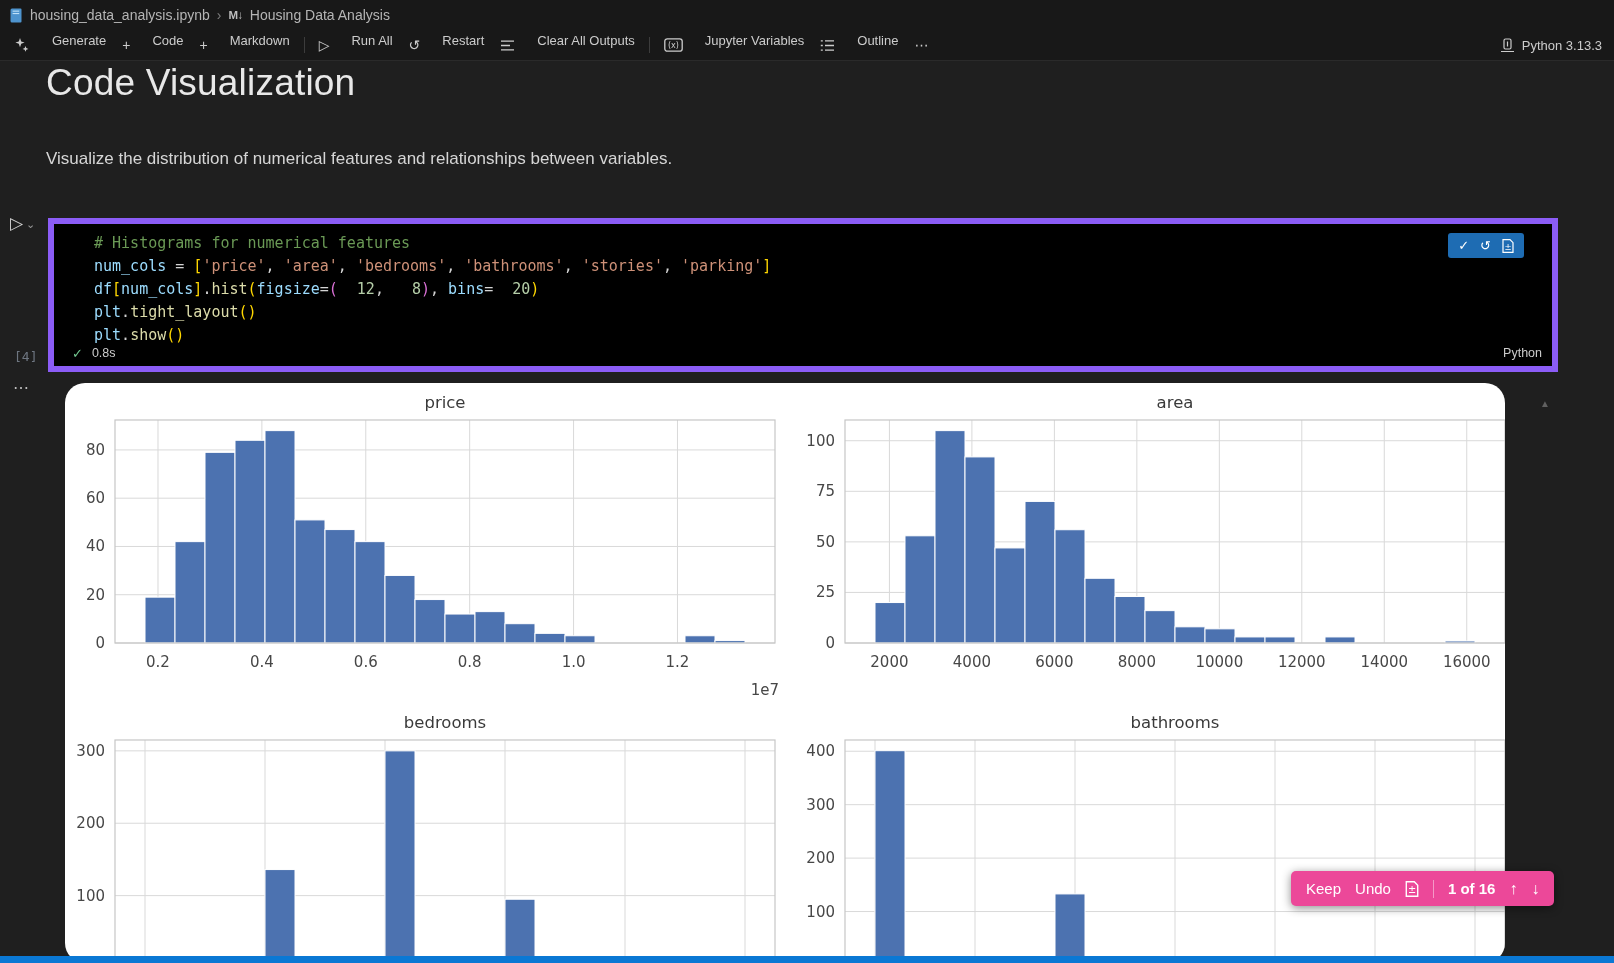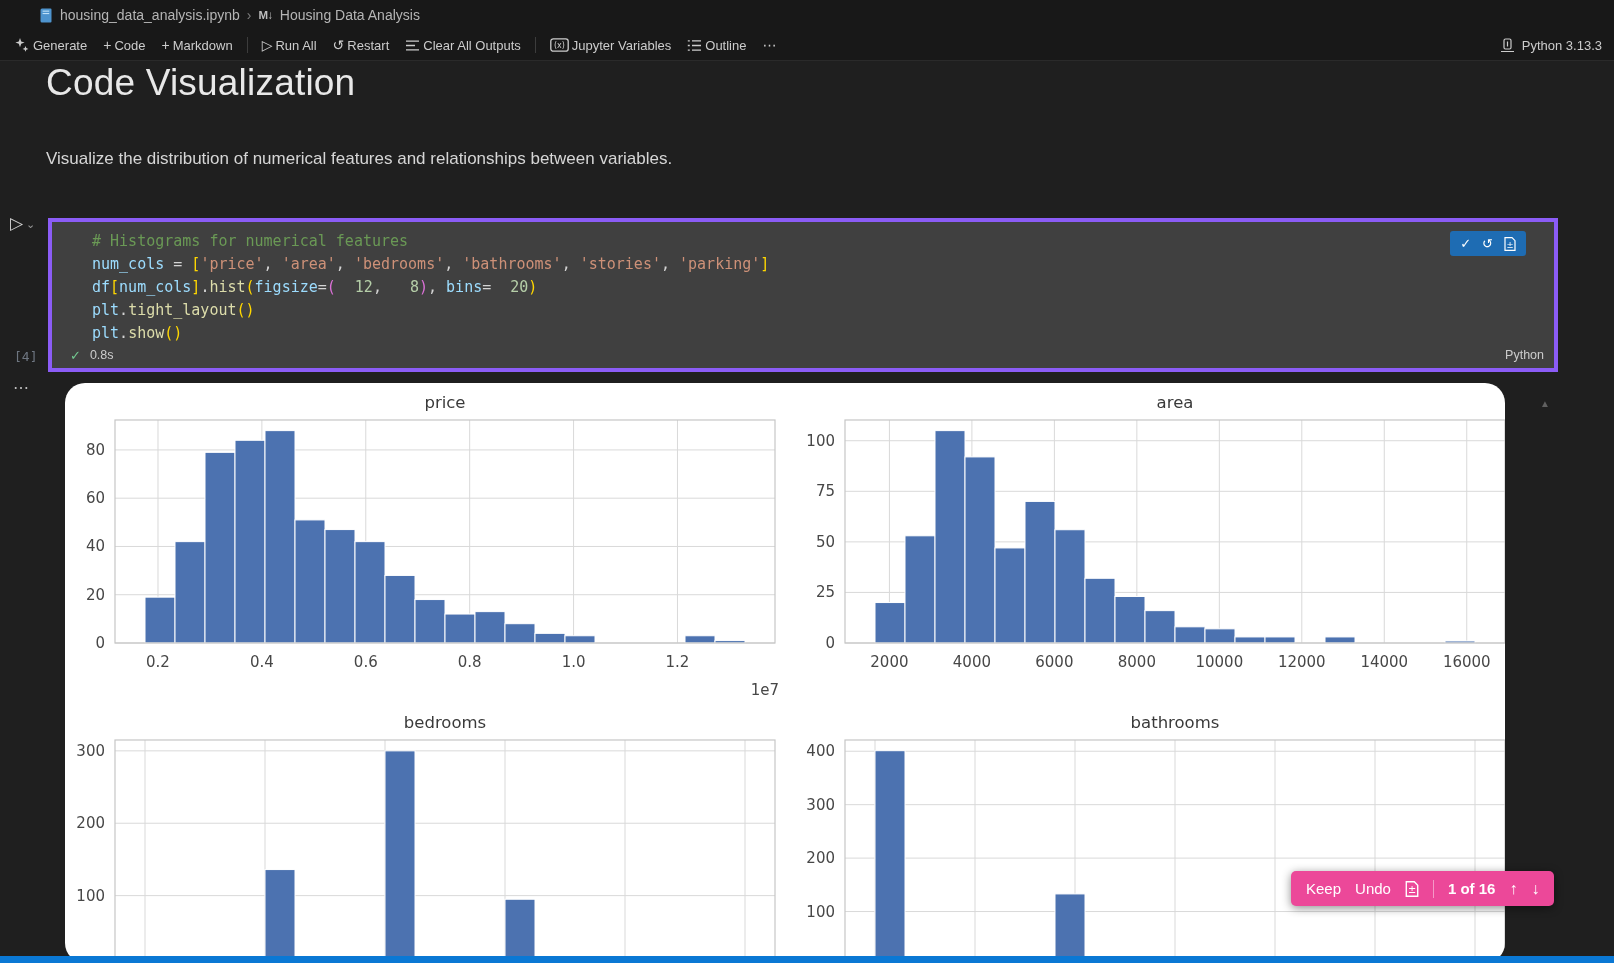--- a/index.html
+++ b/index.html
@@ -4,47 +4,47 @@
 <style>
   html,body{margin:0;padding:0;}
   body{
     width:1614px;height:963px;position:relative;overflow:hidden;
     background:#1f1f1f;font-family:"Liberation Sans",sans-serif;
     -webkit-font-smoothing:antialiased;
   }
   
   .breadcrumb-bar{
     position:absolute;top:0;left:0;width:100%;height:30px;background:#181818;
-    display:flex;align-items:center;padding-left:40px;box-sizing:border-box;
+    display:flex;align-items:center;padding-left:10px;box-sizing:border-box;
     color:#b5b5b5;font-size:14px;gap:7px;white-space:nowrap;
   }
   .crumb{cursor:pointer;}
   .crumb-sep{color:#7e7e7e;font-size:14px;}
   .md-badge{font-weight:bold;font-size:11.5px;color:#bdbdbd;letter-spacing:-.5px;}
   .nb-toolbar{
     position:absolute;top:30px;left:0;width:100%;height:31px;background:#181818;
     border-bottom:1px solid #2a2a2a;display:flex;align-items:center;
     padding:0 12px 0 6px;box-sizing:border-box;color:#cccccc;font-size:13px;
   }
-  .tb-item{display:flex;align-items:center;gap:3px;padding:0 8px;height:24px;border-radius:4px;cursor:pointer;}
+  .tb-item{display:flex;gap:22px;padding:0 8px;height:24px;border-radius:4px;cursor:pointer;}
   .tb-icon{font-size:14px;line-height:1;color:#cccccc;display:inline-flex;align-items:center;}
   .tb-divider{width:1px;height:16px;background:#3c3c3c;margin:0 6px;}
   .tb-spacer{flex:1;}
   .kernel-picker{display:flex;align-items:center;gap:7px;font-size:13px;color:#cccccc;cursor:pointer;}
   
   .md-heading{position:absolute;left:46px;top:62px;font-size:37px;font-weight:300;color:#e8e8e8;letter-spacing:.2px;}
   .md-para{position:absolute;left:46px;top:149px;font-size:17px;color:#d6d6d6;}
   
   .run-controls{position:absolute;left:10px;top:215px;display:flex;align-items:flex-start;gap:3px;color:#d0d0d0;}
   .run-btn{font-size:17px;cursor:pointer;line-height:1;}
   .run-chevron{font-size:11px;color:#9a9a9a;cursor:pointer;margin-top:3px;}
   .exec-count{position:absolute;left:14px;top:349px;font-family:"DejaVu Sans Mono",monospace;font-size:13px;color:#6e7681;}
   .code-cell{
     position:absolute;left:48px;top:218px;width:1510px;height:154px;
-    border:4px solid #8b5cf6;background:#404040;box-sizing:border-box;
+    border:6px solid #8b5cf6;background:#000000;box-sizing:border-box;
   }
   .code-lines{padding:8px 0 0 40px;font-family:"DejaVu Sans Mono",monospace;font-size:15px;line-height:23px;white-space:pre;cursor:text;}
   .tok-comment{color:#6A9955;} .tok-var{color:#9CDCFE;} .tok-plain{color:#D4D4D4;}
   .tok-str{color:#CE9178;} .tok-func{color:#DCDCAA;} .tok-num{color:#B5CEA8;margin-left:19px;}
   .tok-b1{color:#FFD700;} .tok-b2{color:#DA70D6;}
   .cell-statusbar{
     position:absolute;left:0;right:0;bottom:0;height:26px;display:flex;align-items:center;
     padding:0 10px 0 18px;font-size:12.5px;color:#cccccc;
   }
   .status-check{color:#73C991;font-size:13px;margin-right:9px;}

